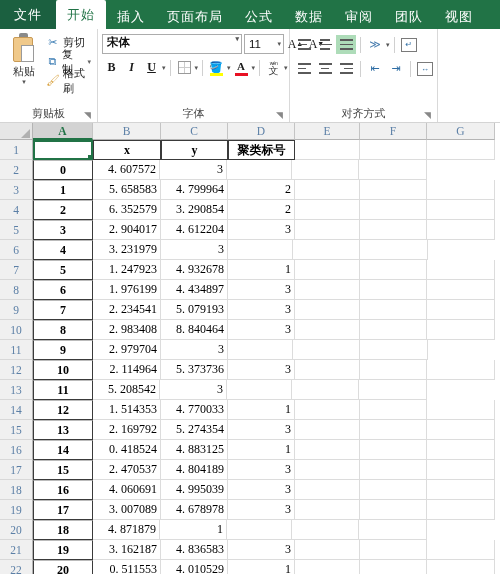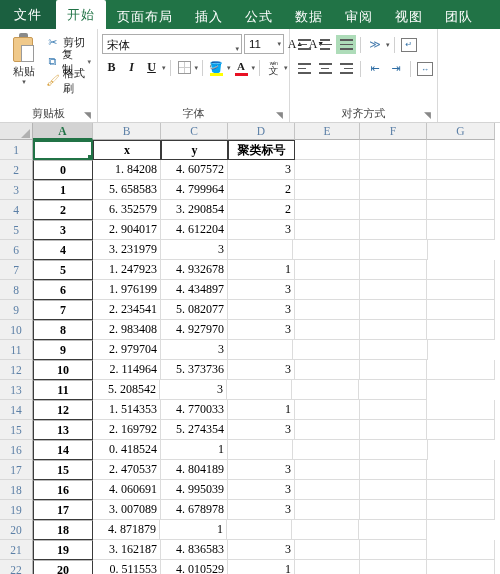--- a/index.html
+++ b/index.html
@@ -104,22 +104,22 @@
   }
   .cmd .ci { width: 14px; height: 14px; display: flex; align-items: center; justify-content: center; font-size: 11px; }
   .cmd .mini-caret { font-size: 7px; color: #666; margin-left: 2px; }
 
   
   .g-font { width: 192px; }
   .font-row1 { display: flex; align-items: center; gap: 2px; padding-top: 3px; }
   .font-name {
     width: 140px; height: 20px;
     border: 1px solid #acacac; background: #fff;
-    display: flex; align-items: flex-end; justify-content: space-between;
-    padding: 0 2px 0 4px; font-size: 11.5px; color: #111;
+    display: flex; align-items: flex-start; justify-content: space-between;
+    padding: 0 2px 0 4px; font-size: 11.5px; color: #111; font-weight: bold;
   }
   .font-size {
     width: 40px; height: 20px;
     border: 1px solid #acacac; background: #fff;
     display: flex; align-items: center; justify-content: space-between;
     padding: 0 2px 0 4px; font-size: 11.5px; color: #111;
   }
   .caret { font-size: 7px; color: #555; }
   .grow-a, .shrink-a {
     width: 19px; height: 20px;
@@ -262,39 +262,39 @@
 <body>
 
 <div class="tabbar">
   <div class="tab-file">
       <span>文件</span>
     </div>
   <div class="tab active">
       <span>开始</span>
     </div>
   <div class="tab">
+      <span>插入</span>
+    </div>
+  <div class="tab">
       <span>页面布局</span>
-    </div>
-  <div class="tab">
-      <span>插入</span>
     </div>
   <div class="tab">
       <span>公式</span>
     </div>
   <div class="tab">
       <span>数据</span>
     </div>
   <div class="tab">
       <span>审阅</span>
     </div>
   <div class="tab">
+      <span>团队</span>
+    </div>
+  <div class="tab">
       <span>视图</span>
-    </div>
-  <div class="tab">
-      <span>团队</span>
     </div>
 </div>
 
 <div class="ribbon">
 
   <div class="group g-clipboard">
     <div class="group-body">
       <div class="paste-btn">
         <div class="clipboard-ico">
           <div class="clip-clip"></div>
@@ -501,21 +501,20 @@
         <div class="cell w-b hdr bordered">x</div>
         <div class="cell w-c hdr bordered">y</div>
         <div class="cell w-d hdr bordered">聚类标号</div>
         <div class="cell w-e"></div>
         <div class="cell w-f"></div>
         <div class="cell w-g"></div>
       </div>
       <div class="row">
         <div class="rowhead">2</div>
         <div class="cell w-a ctr borderA">0</div>
-        <div class="cell w-b num">1. 84208</div>
         <div class="cell w-c num">4. 607572</div>
         <div class="cell w-d num">3</div>
         <div class="cell w-e"></div>
         <div class="cell w-f"></div>
         <div class="cell w-g"></div>
       </div>
       <div class="row">
         <div class="rowhead">3</div>
         <div class="cell w-a ctr borderA">1</div>
         <div class="cell w-b num">5. 658583</div>
@@ -571,31 +570,31 @@
         <div class="cell w-c num">4. 434897</div>
         <div class="cell w-d num">3</div>
         <div class="cell w-e"></div>
         <div class="cell w-f"></div>
         <div class="cell w-g"></div>
       </div>
       <div class="row">
         <div class="rowhead">9</div>
         <div class="cell w-a ctr borderA">7</div>
         <div class="cell w-b num">2. 234541</div>
-        <div class="cell w-c num">5. 082077</div>
+        <div class="cell w-c num">5. 079193</div>
         <div class="cell w-d num">3</div>
         <div class="cell w-e"></div>
         <div class="cell w-f"></div>
         <div class="cell w-g"></div>
       </div>
       <div class="row">
         <div class="rowhead">10</div>
         <div class="cell w-a ctr borderA">8</div>
         <div class="cell w-b num">2. 983408</div>
-        <div class="cell w-c num">4. 927970</div>
+        <div class="cell w-c num">8. 840464</div>
         <div class="cell w-d num">3</div>
         <div class="cell w-e"></div>
         <div class="cell w-f"></div>
         <div class="cell w-g"></div>
       </div>
       <div class="row">
         <div class="rowhead">11</div>
         <div class="cell w-a ctr borderA">9</div>
         <div class="cell w-b num">2. 979704</div>
         <div class="cell w-d num">3</div>
@@ -639,20 +638,21 @@
         <div class="cell w-c num">5. 274354</div>
         <div class="cell w-d num">3</div>
         <div class="cell w-e"></div>
         <div class="cell w-f"></div>
         <div class="cell w-g"></div>
       </div>
       <div class="row">
         <div class="rowhead">16</div>
         <div class="cell w-a ctr borderA">14</div>
         <div class="cell w-b num">0. 418524</div>
+        <div class="cell w-c num">4. 883125</div>
         <div class="cell w-d num">1</div>
         <div class="cell w-e"></div>
         <div class="cell w-f"></div>
         <div class="cell w-g"></div>
       </div>
       <div class="row">
         <div class="rowhead">17</div>
         <div class="cell w-a ctr borderA">15</div>
         <div class="cell w-b num">2. 470537</div>
         <div class="cell w-c num">4. 804189</div>

